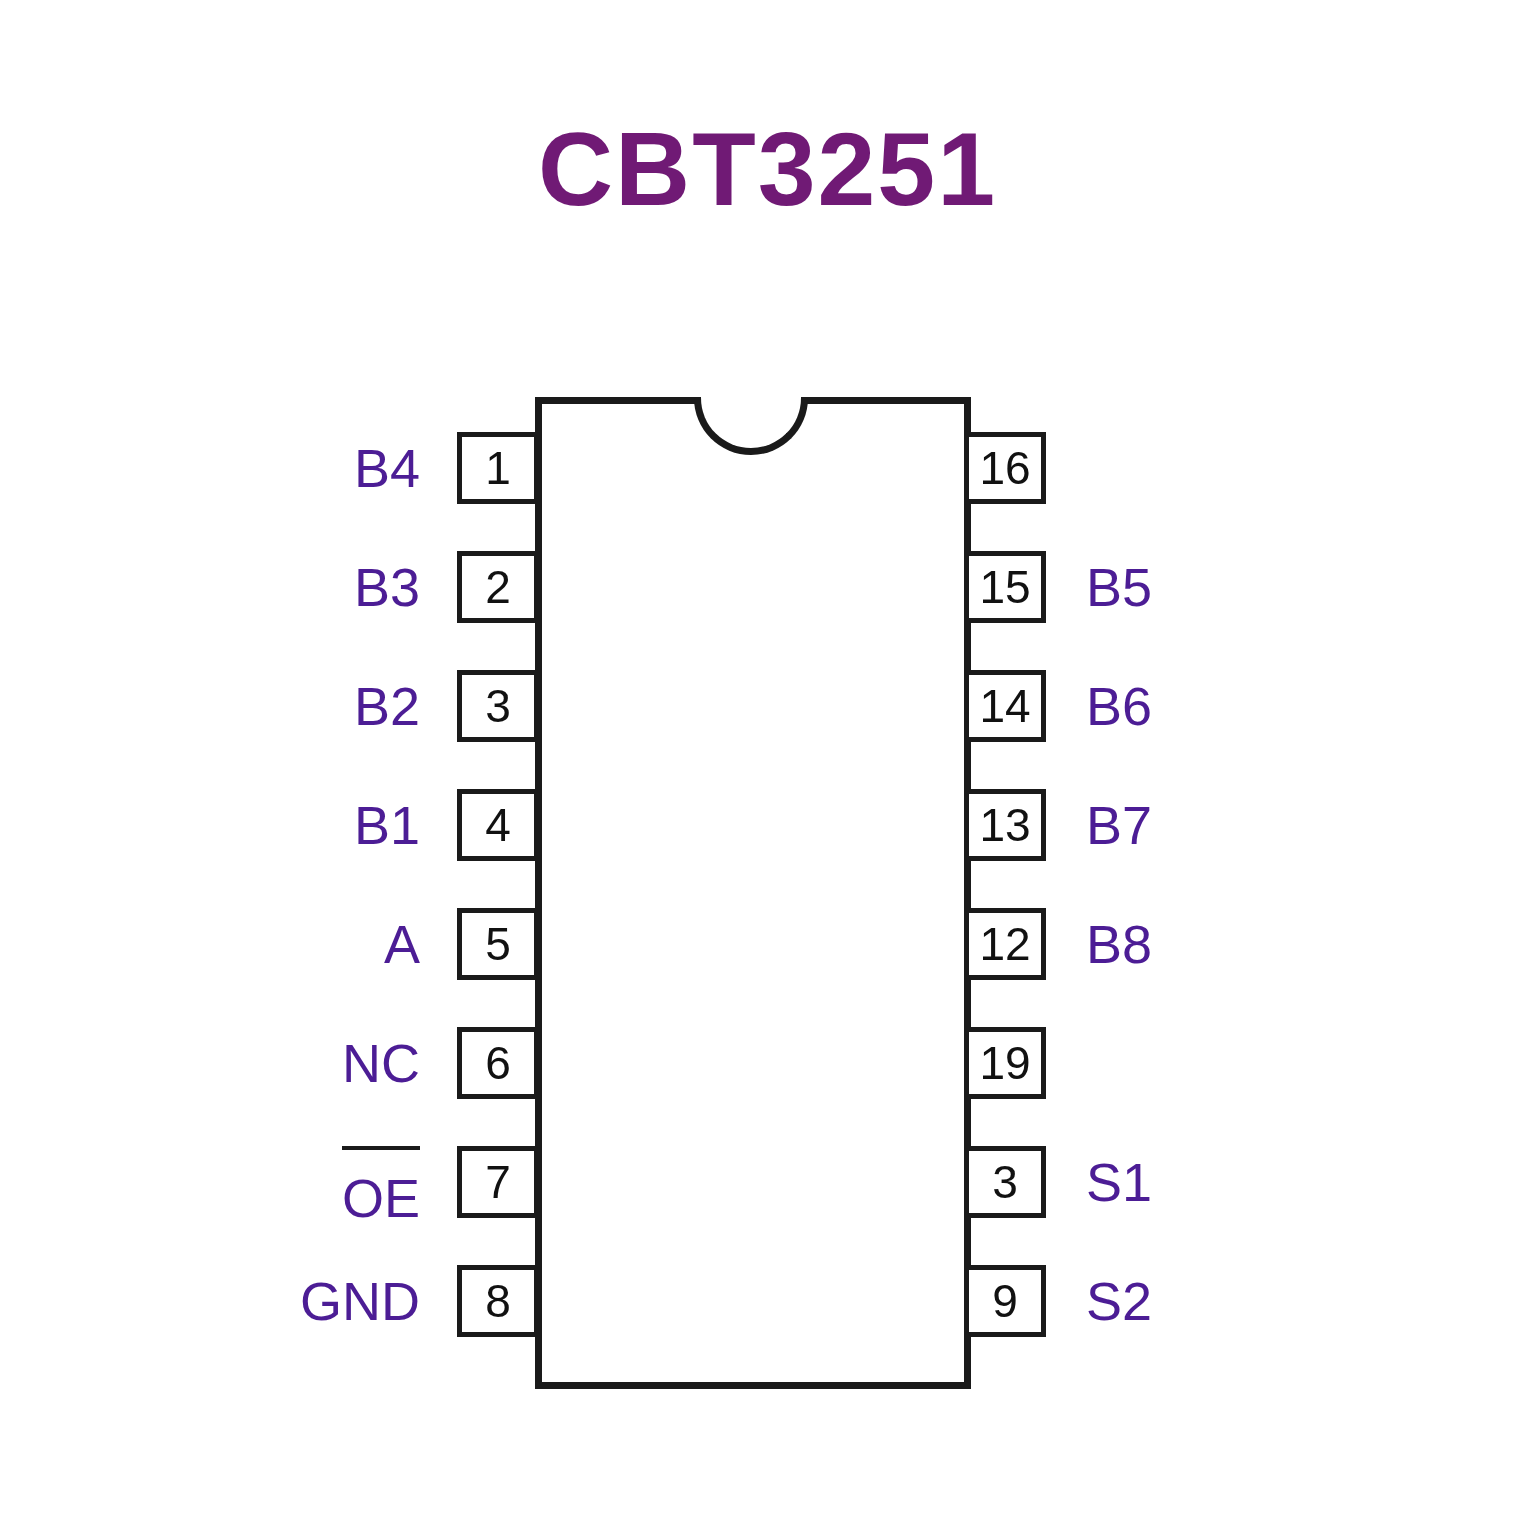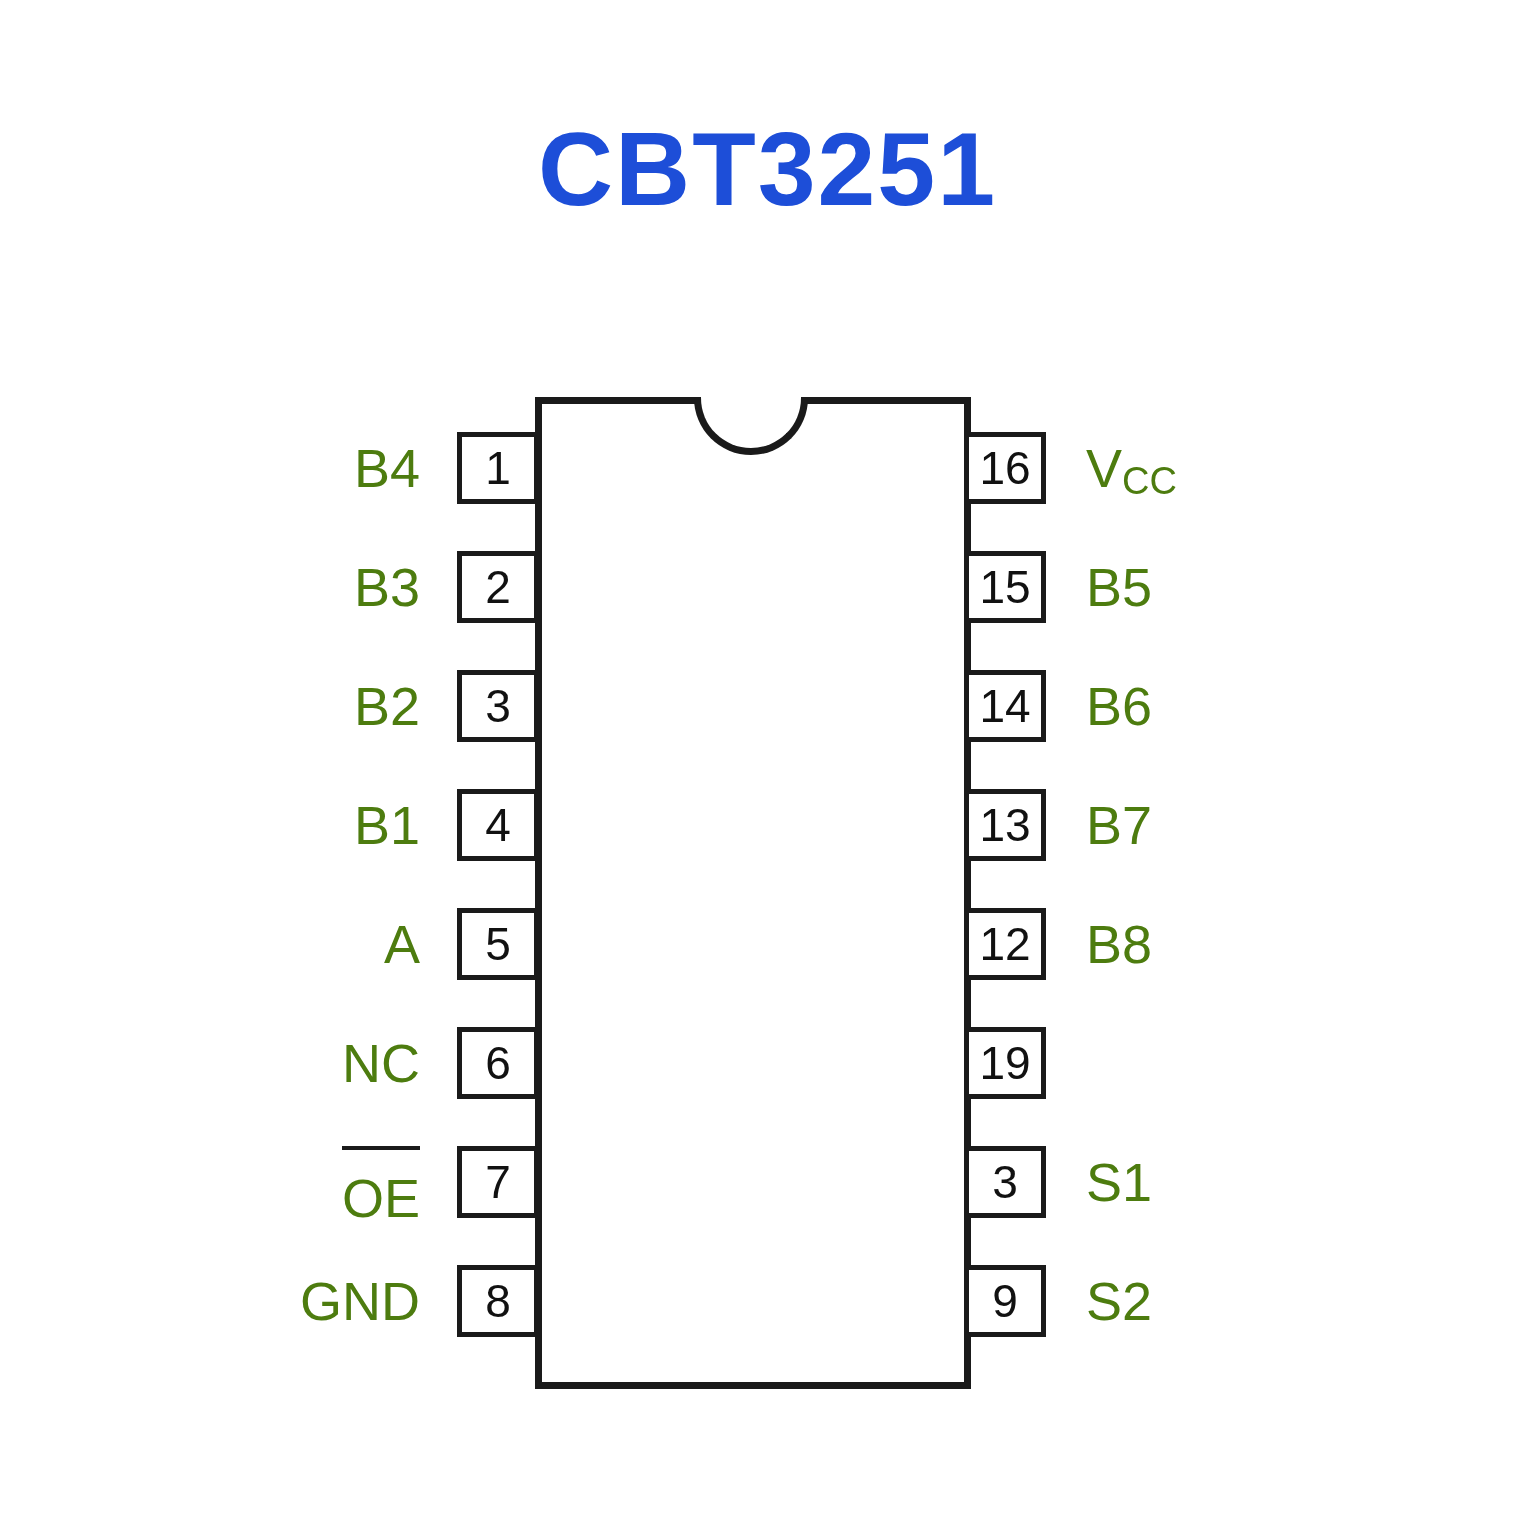--- a/index.html
+++ b/index.html
@@ -16,21 +16,21 @@
     overflow:hidden;
   }
   .title {
     position:absolute;
     top:110px; left:0;
     width:1535px;
     text-align:center;
     font-size:104px;
     font-weight:700;
     letter-spacing:2px;
-    color:#1d4ed8;
+    color:#701a75;
   }
   .chip {
     position:absolute;
     left:535px; top:397px;
     width:436px; height:992px;
     border:7px solid #1a1a1a;
     background:#ffffff;
   }
   .notch {
     position:absolute;
@@ -58,21 +58,21 @@
     justify-content:center;
     font-size:46px;
     color:#111111;
   }
   .pin-box.left  { left:457px; }
   .pin-box.right { left:964px; }
   .label {
     position:absolute;
     font-size:54px;
     line-height:72px;
-    color:#4d7c0f;
+    color:#4c1d95;
     white-space:nowrap;
   }
   .label.left  { left:0; width:420px; text-align:right; }
   .label.right { left:1086px; width:360px; text-align:left; }
   .sub {
     font-size:38px;
     position:relative;
     top:7px;
   }
   .overline {
@@ -94,21 +94,20 @@
   </div>
 
   <div class="pin-row r0">
     <div class="label left"><span>B4</span></div>
     <div class="pin-box left">
         <span>1</span>
       </div>
     <div class="pin-box right">
         <span>16</span>
       </div>
-    <div class="label right"><span>V</span><span class="sub">CC</span></div>
   </div>
 
   <div class="pin-row r1">
     <div class="label left"><span>B3</span></div>
     <div class="pin-box left">
         <span>2</span>
       </div>
     <div class="pin-box right">
         <span>15</span>
       </div>

